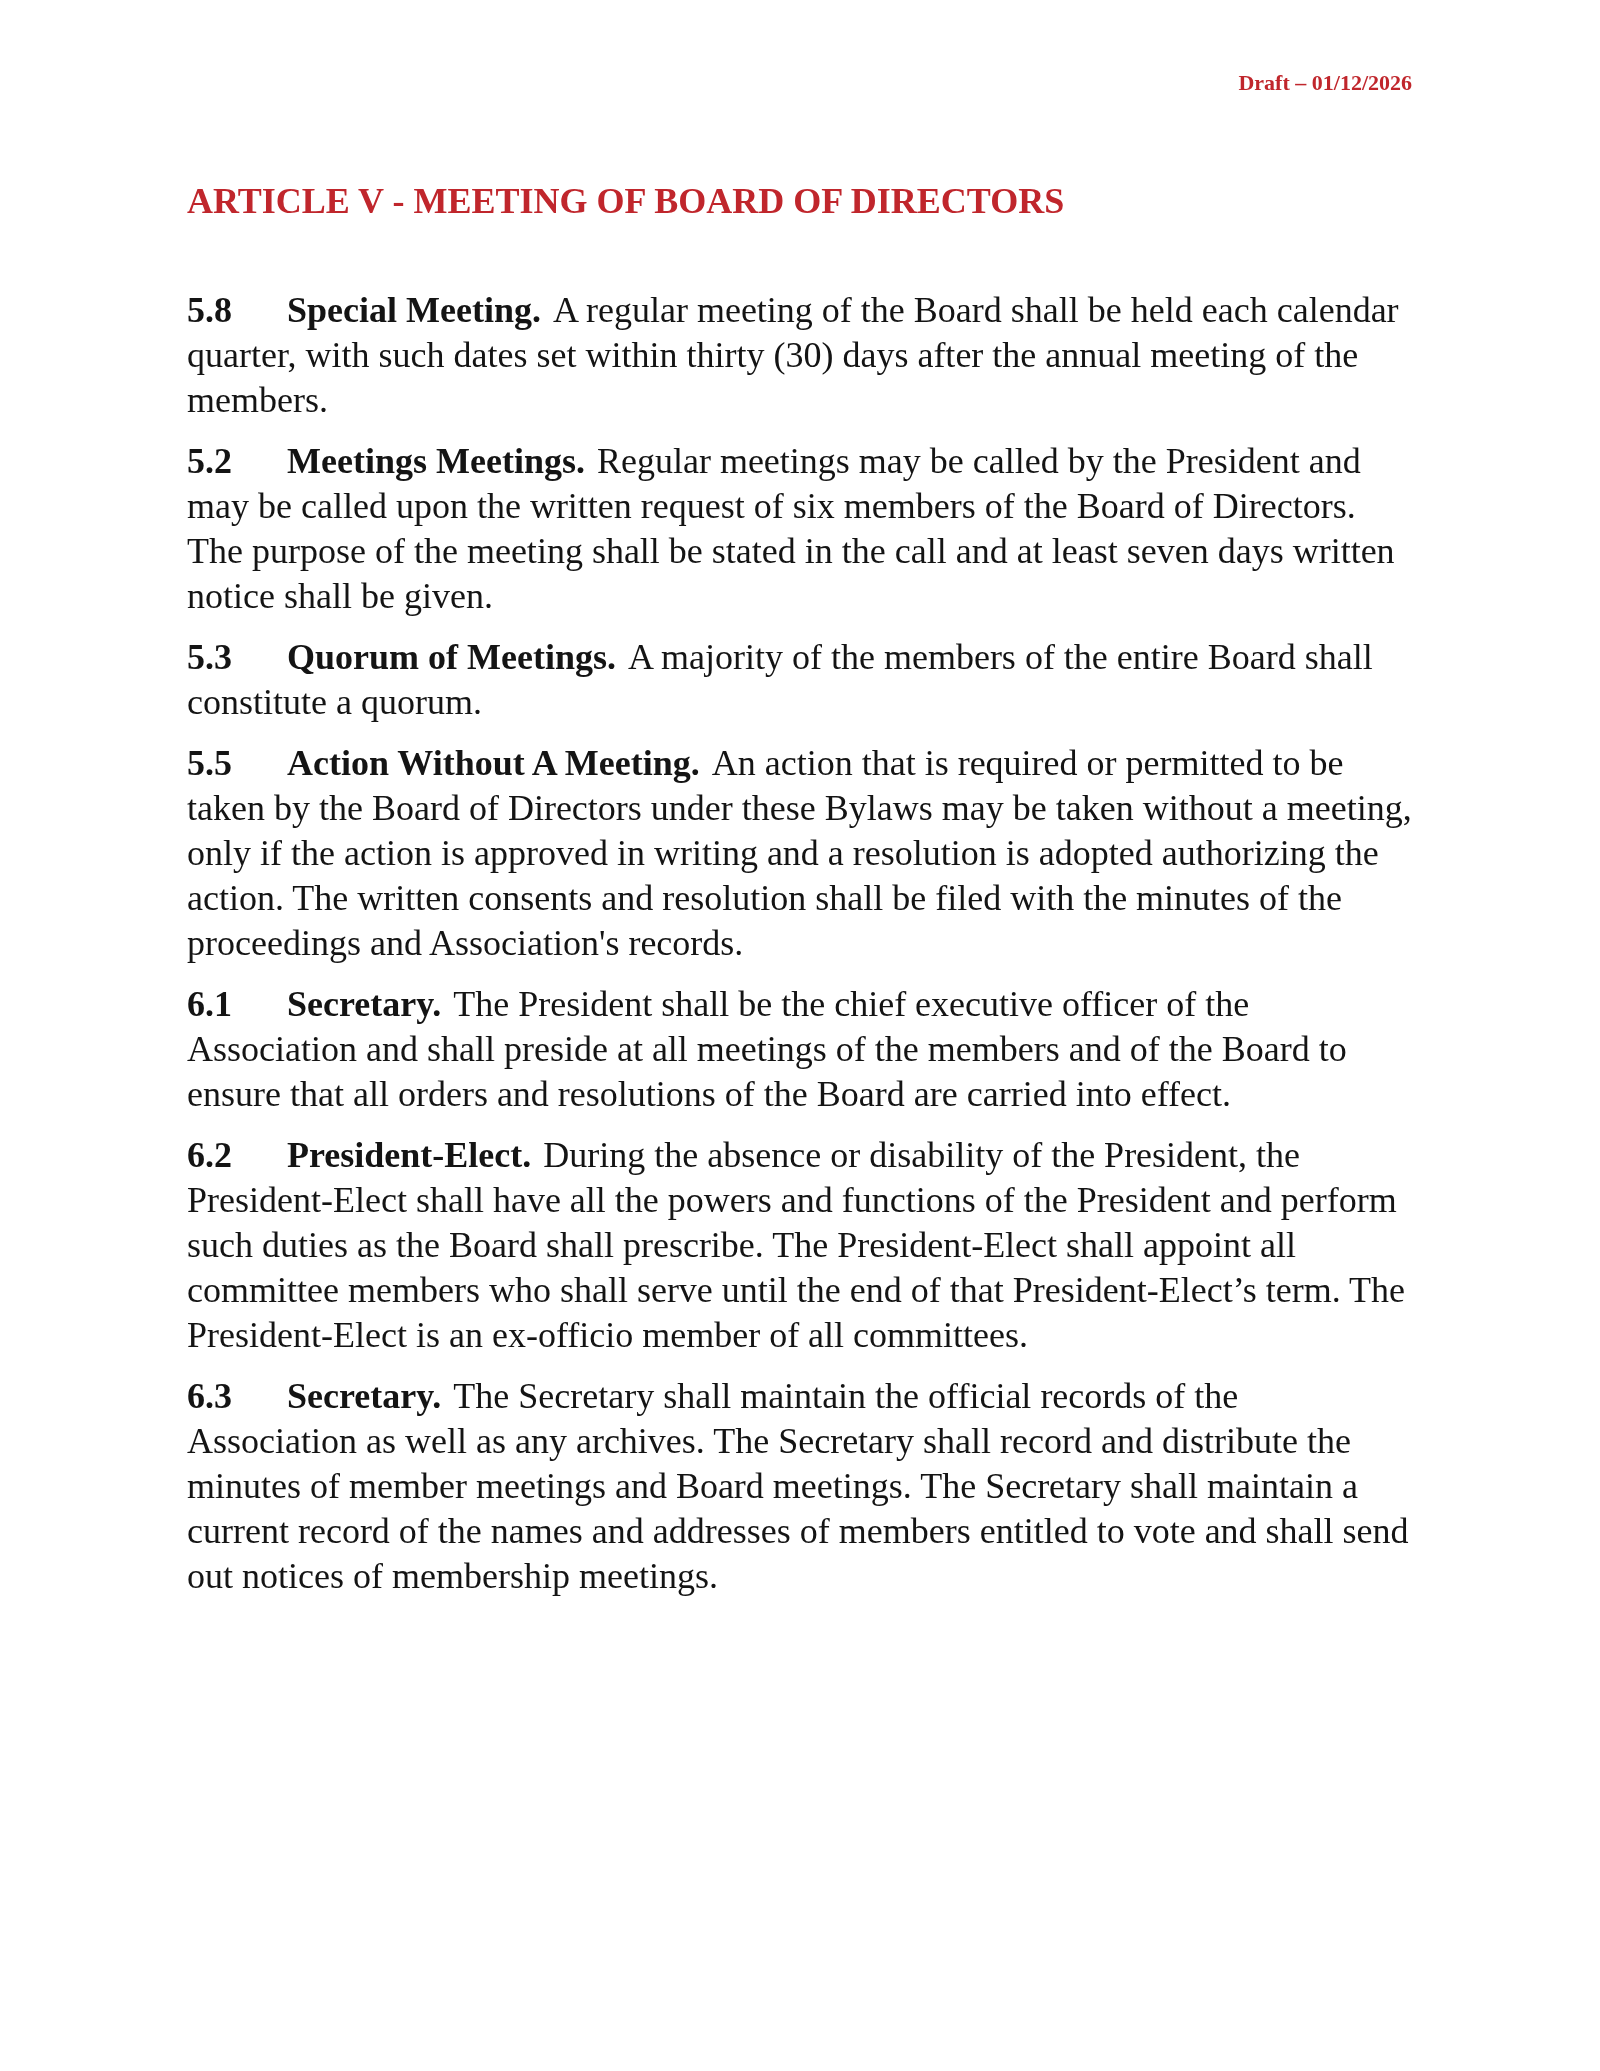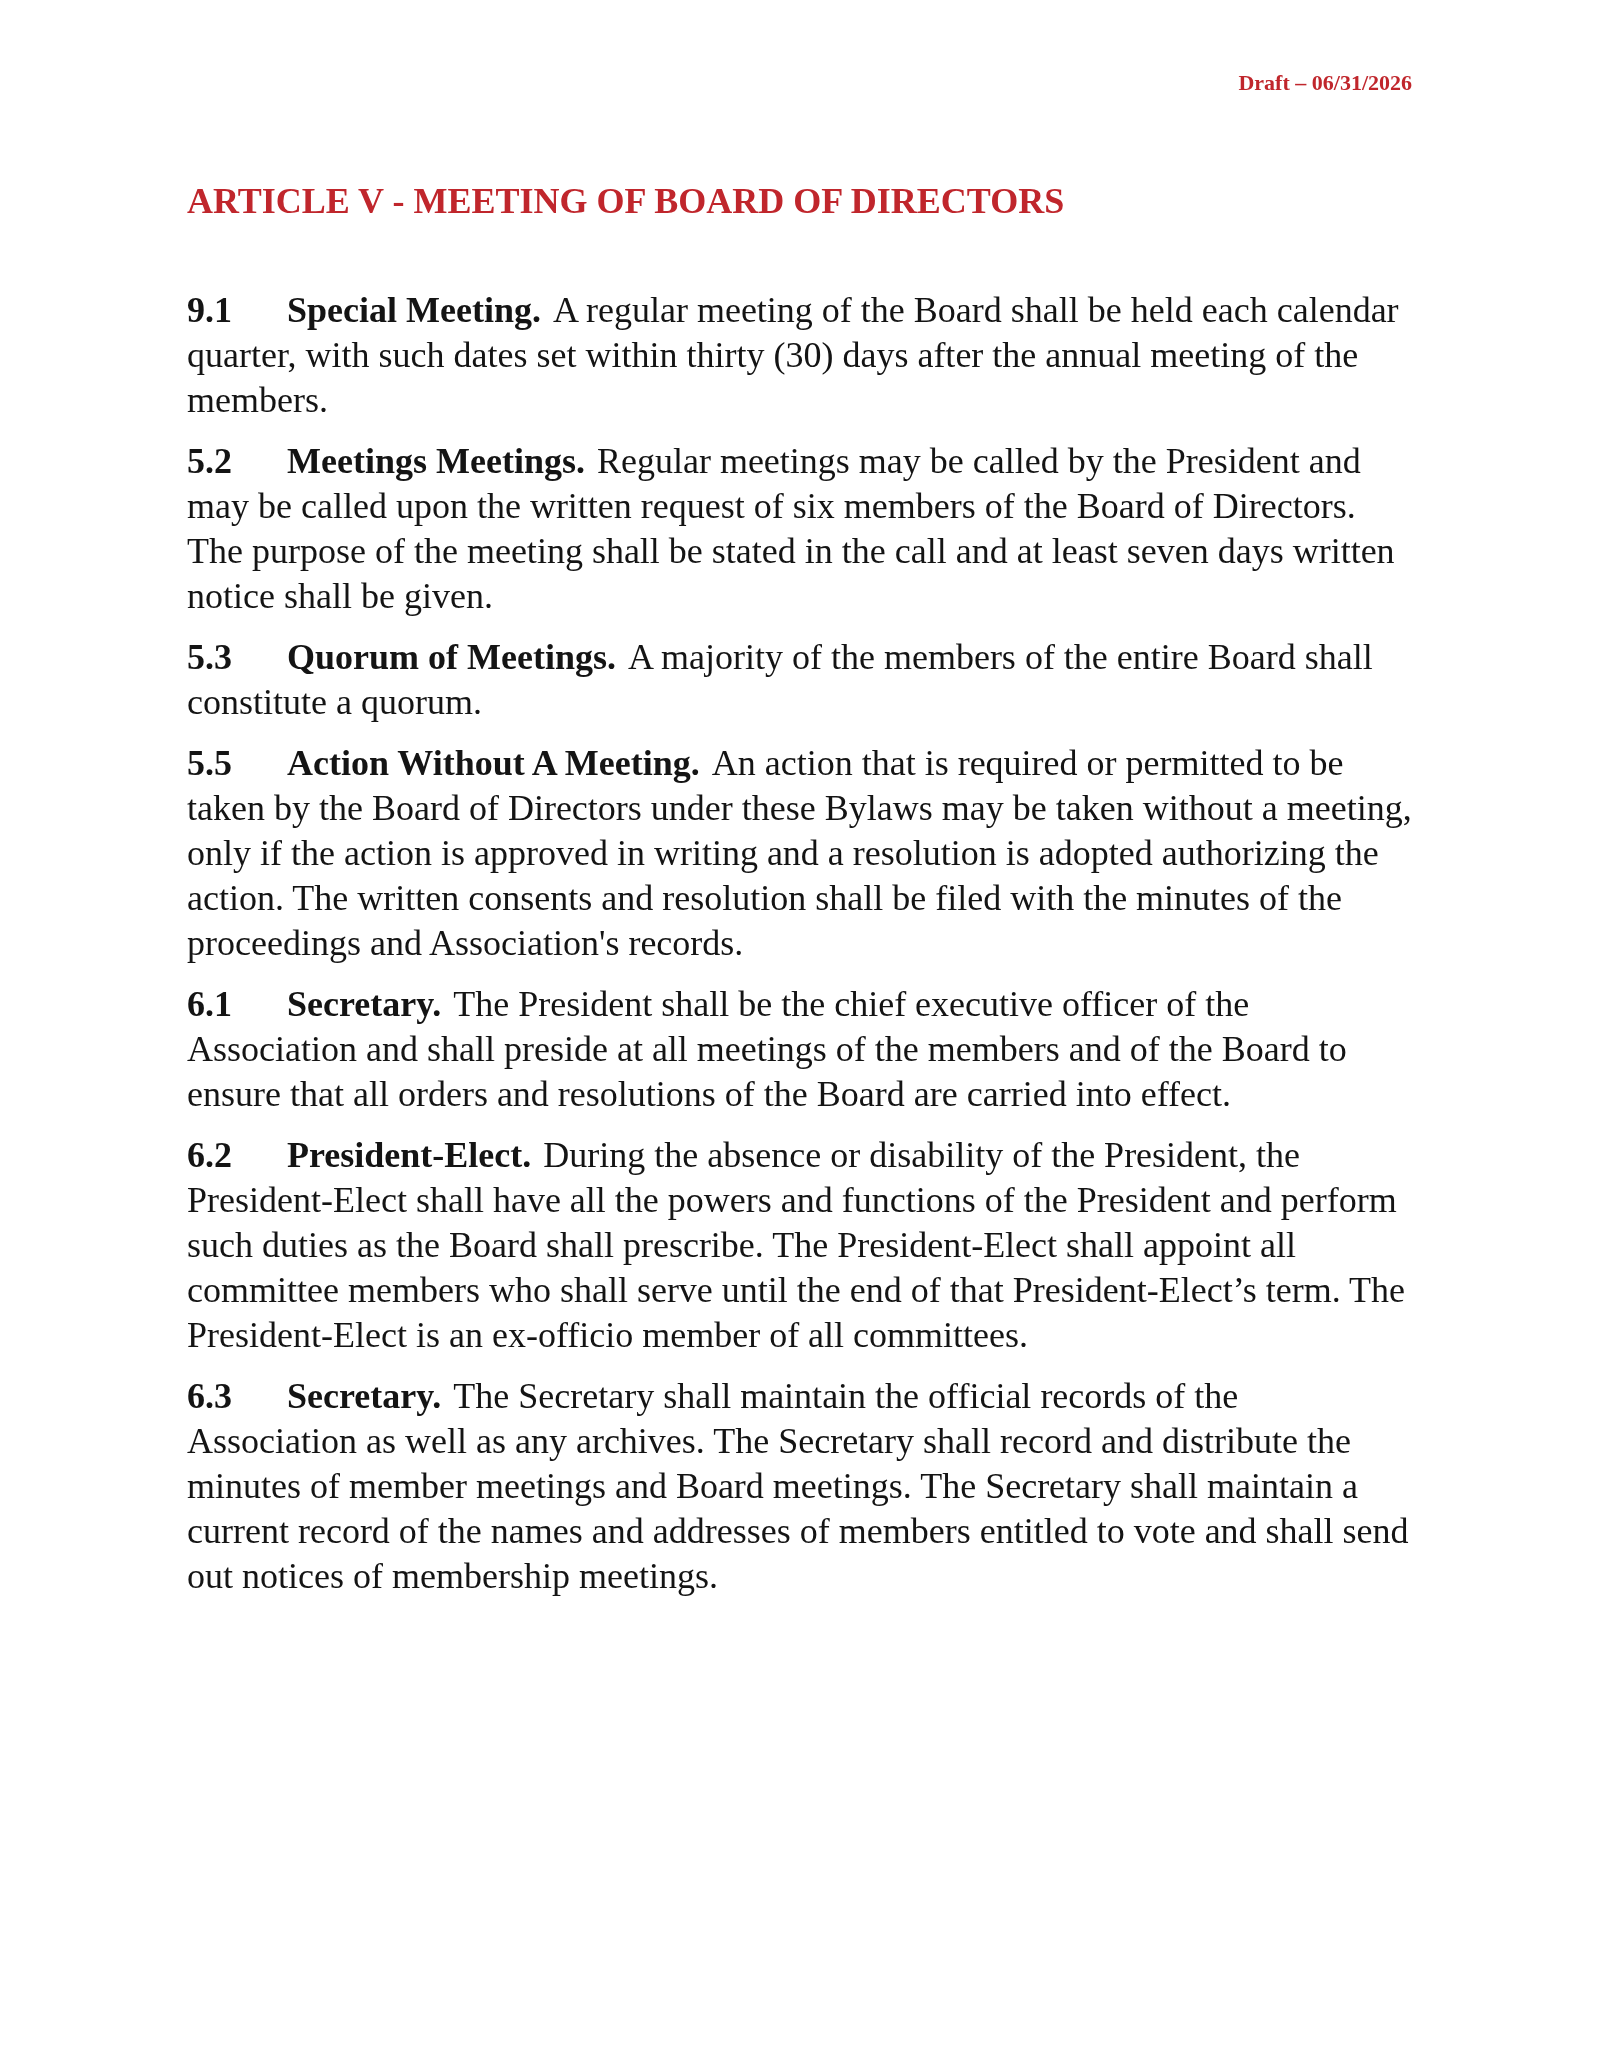--- a/index.html
+++ b/index.html
@@ -51,26 +51,26 @@
   .sec-heading {
     font-weight: bold;
     margin-right: 12px;
   }
 </style>
 </head>
 <body>
 
 <div class="page">
 
-  <div class="draft-line">Draft – 06/31/2026</div>
+  <div class="draft-line">Draft – 01/12/2026</div>
 
   <div class="article-title">ARTICLE V - MEETING OF BOARD OF DIRECTORS</div>
 
   <p class="section">
-    <span class="sec-num">9.1</span><span class="sec-heading">Special Meeting.</span><span class="sec-body">A regular meeting of the Board shall be held each calendar quarter, with such dates set within thirty (30) days after the annual meeting of the members.</span>
+    <span class="sec-num">5.8</span><span class="sec-heading">Special Meeting.</span><span class="sec-body">A regular meeting of the Board shall be held each calendar quarter, with such dates set within thirty (30) days after the annual meeting of the members.</span>
   </p>
 
   <p class="section">
     <span class="sec-num">5.2</span><span class="sec-heading">Meetings Meetings.</span><span class="sec-body">Regular meetings may be called by the President and may be called upon the written request of six members of the Board of Directors. The purpose of the meeting shall be stated in the call and at least seven days written notice shall be given.</span>
   </p>
 
   <p class="section">
     <span class="sec-num">5.3</span><span class="sec-heading">Quorum of Meetings.</span><span class="sec-body">A majority of the members of the entire Board shall constitute a quorum.</span>
   </p>
 

